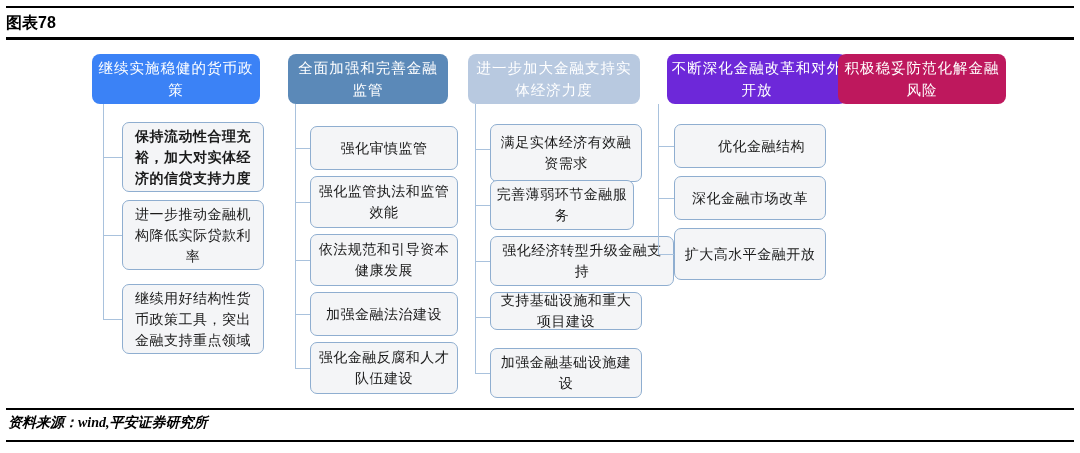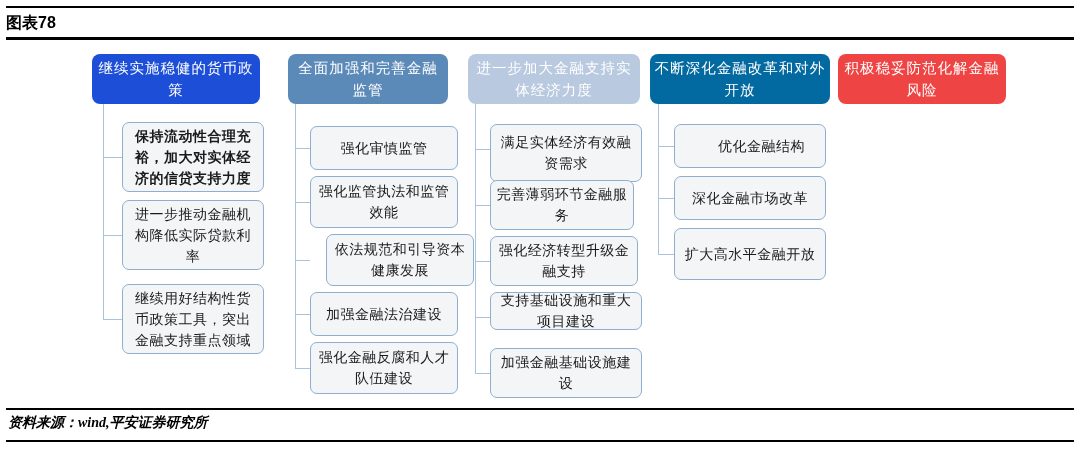--- a/index.html
+++ b/index.html
@@ -141,67 +141,67 @@
 <body>
 
 <div class="title-rule-top"></div>
 <div class="title-bar">
   <span class="title-index">图表78</span>
 </div>
 <div class="title-rule-bottom"></div>
 
 <div class="diagram" id="diagram">
     <div class="column" style="left: 92px; width: 172px;">
-      <div class="head-box" style="left: 0px; width: 168px; background: #1d4ed8;">继续实施稳健的货币政策</div>
+      <div class="head-box" style="left: 0px; width: 168px; background: #3b82f6;">继续实施稳健的货币政策</div>
       <div class="conn-vert" style="left: 11px; top: 60px; height: 215px;"></div>
       <div class="conn-horz" style="left: 11px; top: 113px; width: 19px;"></div>
       <div class="leaf-box" style="left: 30px; top: 78px; width: 142px; height: 70px; font-weight: bold;">保持流动性合理充裕，加大对实体经济的信贷支持力度</div>
       <div class="conn-horz" style="left: 11px; top: 191px; width: 19px;"></div>
       <div class="leaf-box" style="left: 30px; top: 156px; width: 142px; height: 70px;">进一步推动金融机构降低实际贷款利率</div>
       <div class="conn-horz" style="left: 11px; top: 275px; width: 19px;"></div>
       <div class="leaf-box" style="left: 30px; top: 240px; width: 142px; height: 70px;">继续用好结构性货币政策工具，突出金融支持重点领域</div>
     </div>
     <div class="column" style="left: 288px; width: 175px;">
       <div class="head-box" style="left: 0px; width: 160px; background: rgb(91, 137, 184);">全面加强和完善金融监管</div>
       <div class="conn-vert" style="left: 7px; top: 60px; height: 264px;"></div>
       <div class="conn-horz" style="left: 7px; top: 104px; width: 15px;"></div>
       <div class="leaf-box" style="left: 22px; top: 82px; width: 148px; height: 44px;">强化审慎监管</div>
       <div class="conn-horz" style="left: 7px; top: 158px; width: 15px;"></div>
       <div class="leaf-box" style="left: 22px; top: 132px; width: 148px; height: 52px;">强化监管执法和监管效能</div>
       <div class="conn-horz" style="left: 7px; top: 216px; width: 15px;"></div>
-      <div class="leaf-box" style="left: 22px; top: 190px; width: 148px; height: 52px; margin-left: 16px;">依法规范和引导资本健康发展</div>
+      <div class="leaf-box" style="left: 22px; top: 190px; width: 148px; height: 52px;">依法规范和引导资本健康发展</div>
       <div class="conn-horz" style="left: 7px; top: 270px; width: 15px;"></div>
       <div class="leaf-box" style="left: 22px; top: 248px; width: 148px; height: 44px;">加强金融法治建设</div>
       <div class="conn-horz" style="left: 7px; top: 324px; width: 15px;"></div>
       <div class="leaf-box" style="left: 22px; top: 298px; width: 148px; height: 52px;">强化金融反腐和人才队伍建设</div>
     </div>
     <div class="column" style="left: 468px; width: 180px;">
       <div class="head-box" style="left: 0px; width: 172px; background: rgb(184, 201, 224);">进一步加大金融支持实体经济力度</div>
       <div class="conn-vert" style="left: 7px; top: 60px; height: 269px;"></div>
       <div class="conn-horz" style="left: 7px; top: 105px; width: 15px;"></div>
       <div class="leaf-box" style="left: 22px; top: 80px; width: 152px; height: 58px;">满足实体经济有效融资需求</div>
       <div class="conn-horz" style="left: 7px; top: 161px; width: 15px;"></div>
       <div class="leaf-box" style="left: 22px; top: 136px; width: 144px; height: 50px;">完善薄弱环节金融服务</div>
       <div class="conn-horz" style="left: 7px; top: 217px; width: 15px;"></div>
-      <div class="leaf-box" style="left: 22px; top: 192px; width: 148px; height: 50px;">强化经济转型升级金融支持</div>
+      <div class="leaf-box" style="left: 22px; top: 192px; width: 184px; height: 50px;">强化经济转型升级金融支持</div>
       <div class="conn-horz" style="left: 7px; top: 273px; width: 15px;"></div>
       <div class="leaf-box" style="left: 22px; top: 248px; width: 152px; height: 38px;">支持基础设施和重大项目建设</div>
       <div class="conn-horz" style="left: 7px; top: 329px; width: 15px;"></div>
       <div class="leaf-box" style="left: 22px; top: 304px; width: 152px; height: 50px;">加强金融基础设施建设</div>
     </div>
     <div class="column" style="left: 650px; width: 182px;">
-      <div class="head-box" style="left: 0px; width: 180px; background: #0369a1;">不断深化金融改革和对外开放</div>
+      <div class="head-box" style="left: 17px; width: 180px; background: #6d28d9;">不断深化金融改革和对外开放</div>
       <div class="conn-vert" style="left: 8px; top: 60px; height: 150px;"></div>
       <div class="conn-horz" style="left: 8px; top: 102px; width: 16px;"></div>
       <div class="leaf-box" style="left: 24px; top: 80px; width: 152px; height: 44px; padding-left: 28px;">优化金融结构</div>
       <div class="conn-horz" style="left: 8px; top: 154px; width: 16px;"></div>
       <div class="leaf-box" style="left: 24px; top: 132px; width: 152px; height: 44px;">深化金融市场改革</div>
       <div class="conn-horz" style="left: 8px; top: 210px; width: 16px;"></div>
       <div class="leaf-box" style="left: 24px; top: 184px; width: 152px; height: 52px;">扩大高水平金融开放</div>
     </div>
     <div class="column" style="left: 838px; width: 172px;">
-      <div class="head-box" style="left: 0px; width: 168px; background: #ef4444;">积极稳妥防范化解金融风险</div>
+      <div class="head-box" style="left: 0px; width: 168px; background: #be185d;">积极稳妥防范化解金融风险</div>
     </div>
   </div>
 
 <div class="footer-rule-top"></div>
 <div class="footer-text">资料来源：wind,平安证券研究所</div>
 <div class="footer-rule-bottom"></div>
 
 </body></html>

